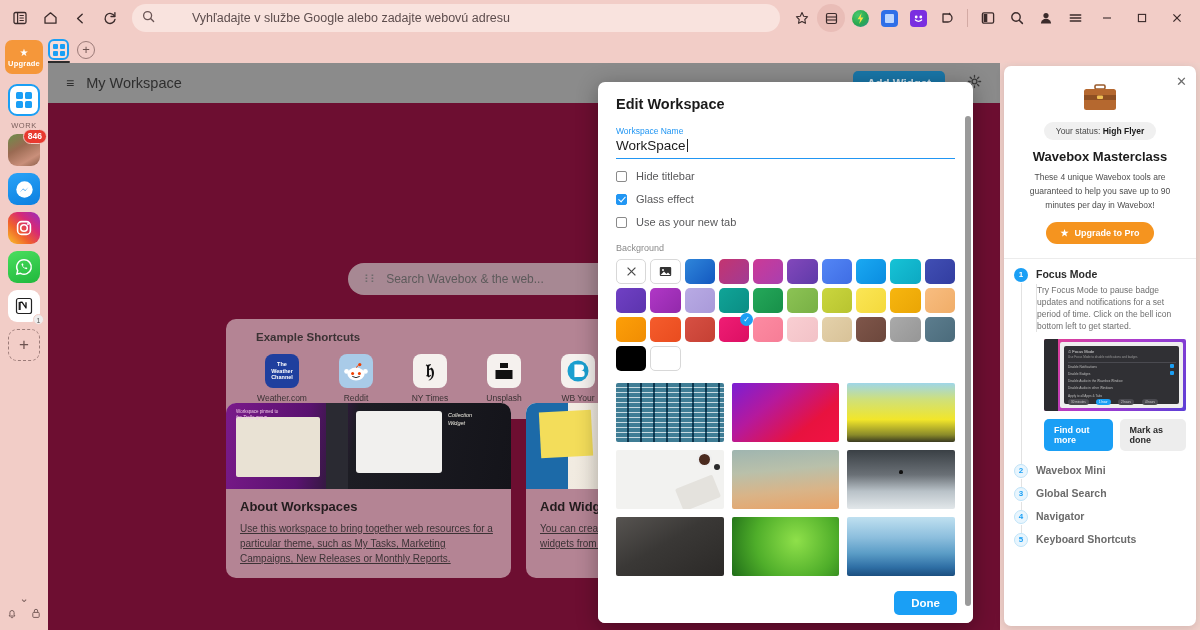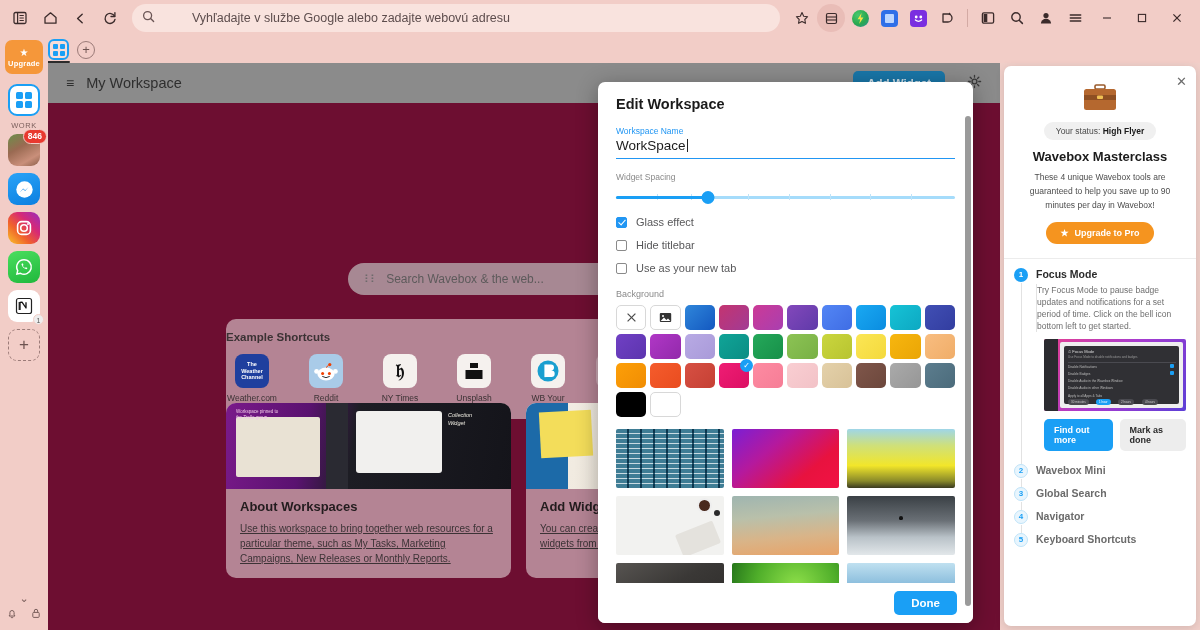--- a/index.html
+++ b/index.html
@@ -128,21 +128,21 @@
     background: rgba(190,185,186,0.72); border-radius: 16px;
     display: flex; align-items: center; gap: 10px; padding: 0 16px;
   }
   #ws-search .sx { color: #6d6a6b; font-size: 11px; letter-spacing: -2px; }
   #ws-search .stext { font-size: 12px; color: #5d5a5b; }
 
   .widget-card {
     position: absolute; background: rgba(225,205,210,0.62);
     border-radius: 10px; overflow: hidden;
   }
-  #widget-shortcuts { left: 178px; top: 256px; width: 560px; height: 100px; padding: 12px 0; }
+  #widget-shortcuts { left: 178px; top: 256px; width: 560px; height: 100px; padding: 12px 30px; }
   .widget-title { font-size: 11.5px; color: #3b3234; font-weight: 600; margin-bottom: 11px; }
   .shortcut-row { display: flex; gap: 22px; align-items: flex-start; }
   .shortcut { width: 52px; text-align: center; }
   .sc-icon {
     width: 34px; height: 34px; border-radius: 8px; margin: 0 auto 5px;
     display: flex; align-items: center; justify-content: center;
     font-size: 8px; font-weight: bold; color: #fff; overflow: hidden;
   }
   .sc-label { font-size: 8.5px; color: #3b3234; }
   .sc-plus {
@@ -580,43 +580,28 @@
 
 <div id="modal">
   <div id="modal-scroll">
     <div id="modal-title">Edit Workspace</div>
 
     <div class="field-label">Workspace Name</div>
     <div id="ws-name-input">
       <span>WorkSpace</span><span class="caret"></span>
     </div>
 
-    <div id="spacing-wrap">
-      <div class="field-label grey">Widget Spacing</div>
-      <div id="slider">
-        <div class="track"></div>
-        <div class="tick" style="left:12%"></div>
-          <div class="tick" style="left:22%"></div>
-        <div class="tick" style="left:39%"></div>
-          <div class="tick" style="left:51%"></div>
-        <div class="tick" style="left:63%"></div>
-          <div class="tick" style="left:75%"></div>
-        <div class="tick" style="left:87%"></div>
-        <div class="fill"></div>
-        <div class="thumb"></div>
-      </div>
-    </div>
-
+
+    <div class="check-row">
+      <span class="cbox"></span>
+      <span class="check-label">Hide titlebar</span>
+    </div>
     <div class="check-row">
       <span class="cbox on"></span>
       <span class="check-label">Glass effect</span>
-    </div>
-    <div class="check-row">
-      <span class="cbox"></span>
-      <span class="check-label">Hide titlebar</span>
     </div>
     <div class="check-row">
       <span class="cbox"></span>
       <span class="check-label">Use as your new tab</span>
     </div>
 
     <div id="bg-label">Background</div>
 
     <div id="swatch-grid">
       <div class="swatch outlined">

